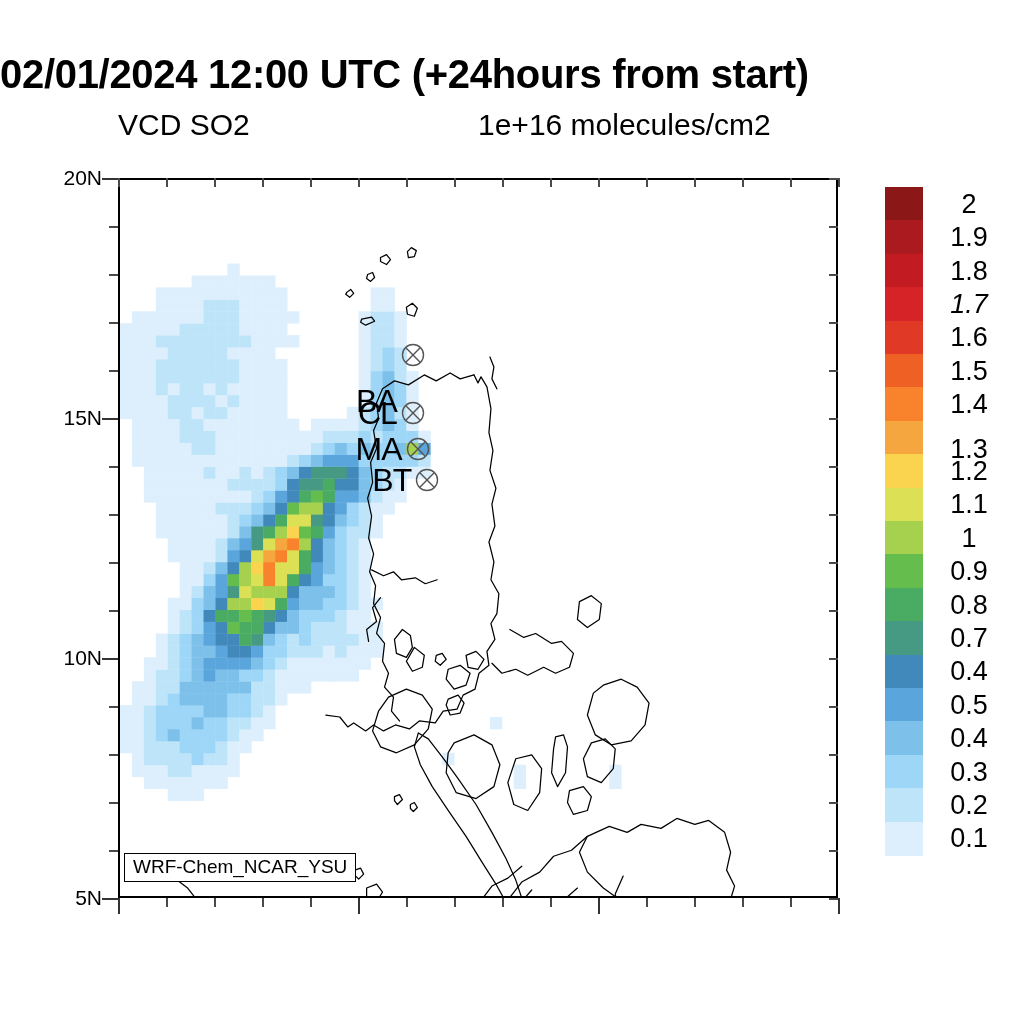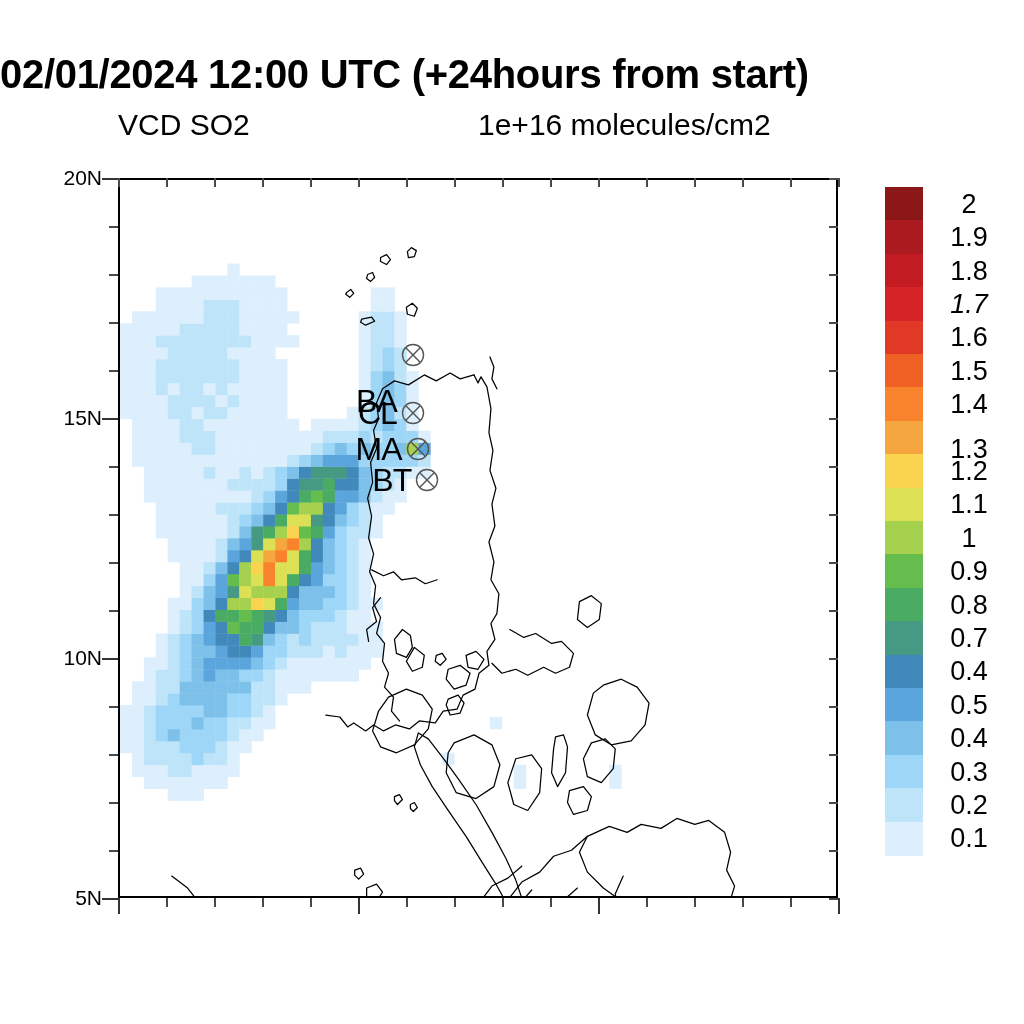--- a/index.html
+++ b/index.html
@@ -934,20 +934,21 @@
         <div class="stn" style="left: 307.2px; top: 300px;">
           <svg width="26" height="26" viewBox="0 0 26 26" class="sym">
             <circle cx="13" cy="13" r="10.5" fill="none" stroke="#555" stroke-width="1.4"></circle>
             <line x1="5.6" y1="5.6" x2="20.4" y2="20.4" stroke="#555" stroke-width="1.4"></line>
             <line x1="20.4" y1="5.6" x2="5.6" y2="20.4" stroke="#555" stroke-width="1.4"></line>
           </svg>
         </div>
         <div class="stn-name" style="left: 291.2px; top: 300px;">BT</div>
       </div>
 
+    <div class="watermark">WRF-Chem_NCAR_YSU</div>
   </div>
 
   <div class="axis-layer" id="axislayer">
       <div class="tk major-x" style="left: 0px; top: 720px; height: 16px;"></div>
       <div class="tk in-x" style="left: 0px; top: 0px;"></div>
       <div class="tk minor-x" style="left: 48px; top: 720px; height: 9px;"></div>
       <div class="tk in-x" style="left: 48px; top: 0px;"></div>
       <div class="tk minor-x" style="left: 96px; top: 720px; height: 9px;"></div>
       <div class="tk in-x" style="left: 96px; top: 0px;"></div>
       <div class="tk minor-x" style="left: 144px; top: 720px; height: 9px;"></div>

